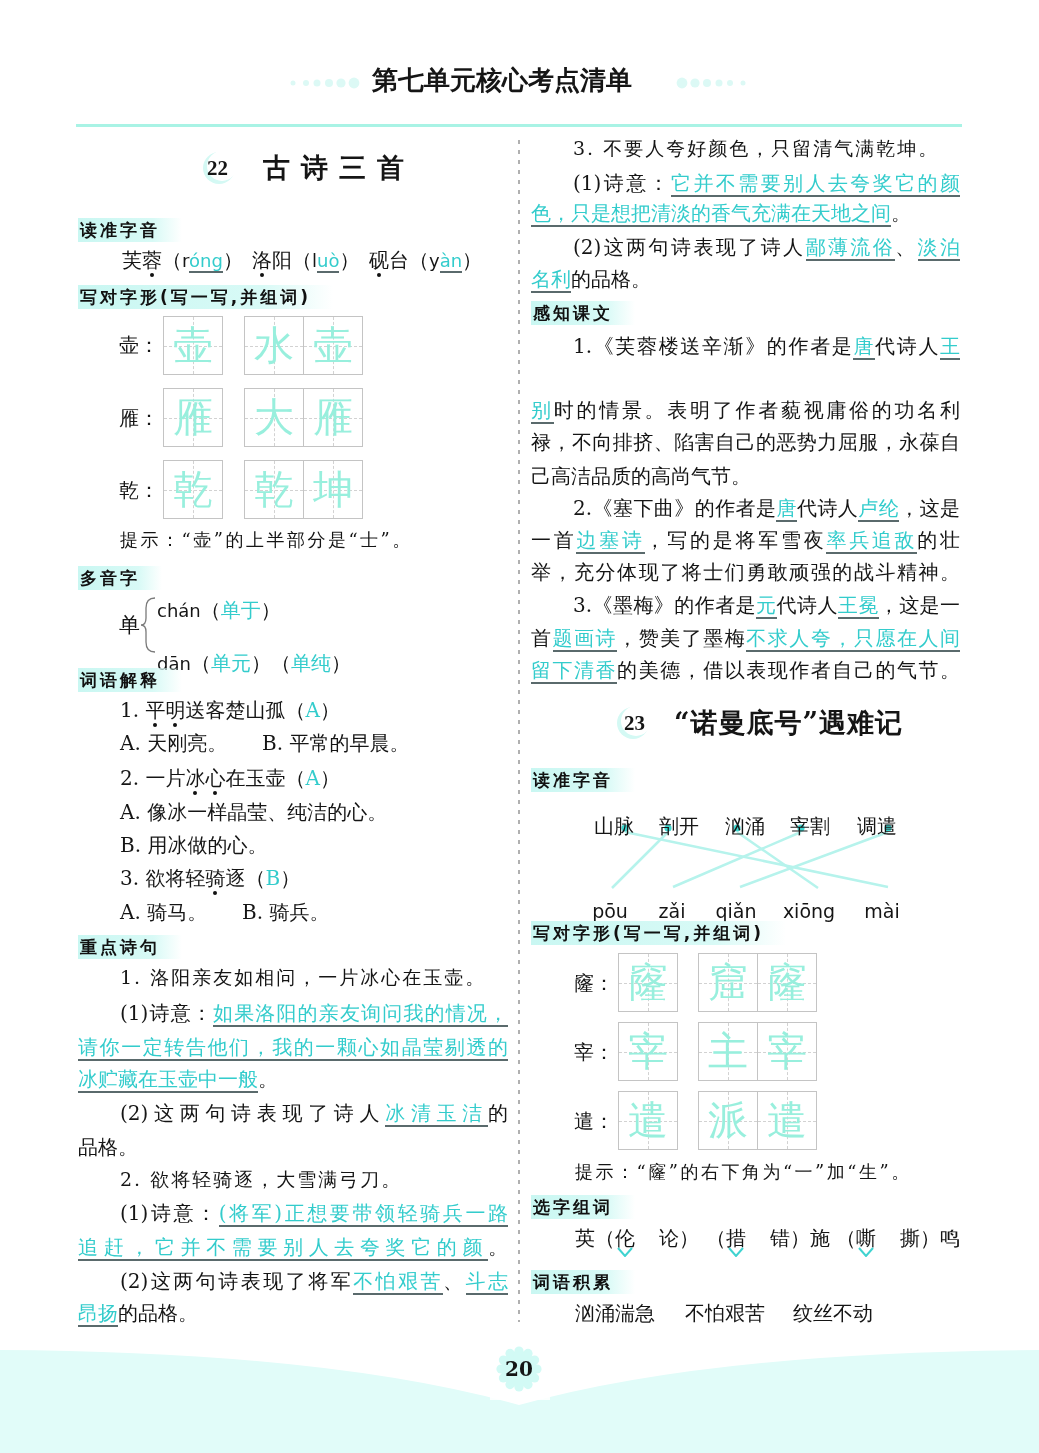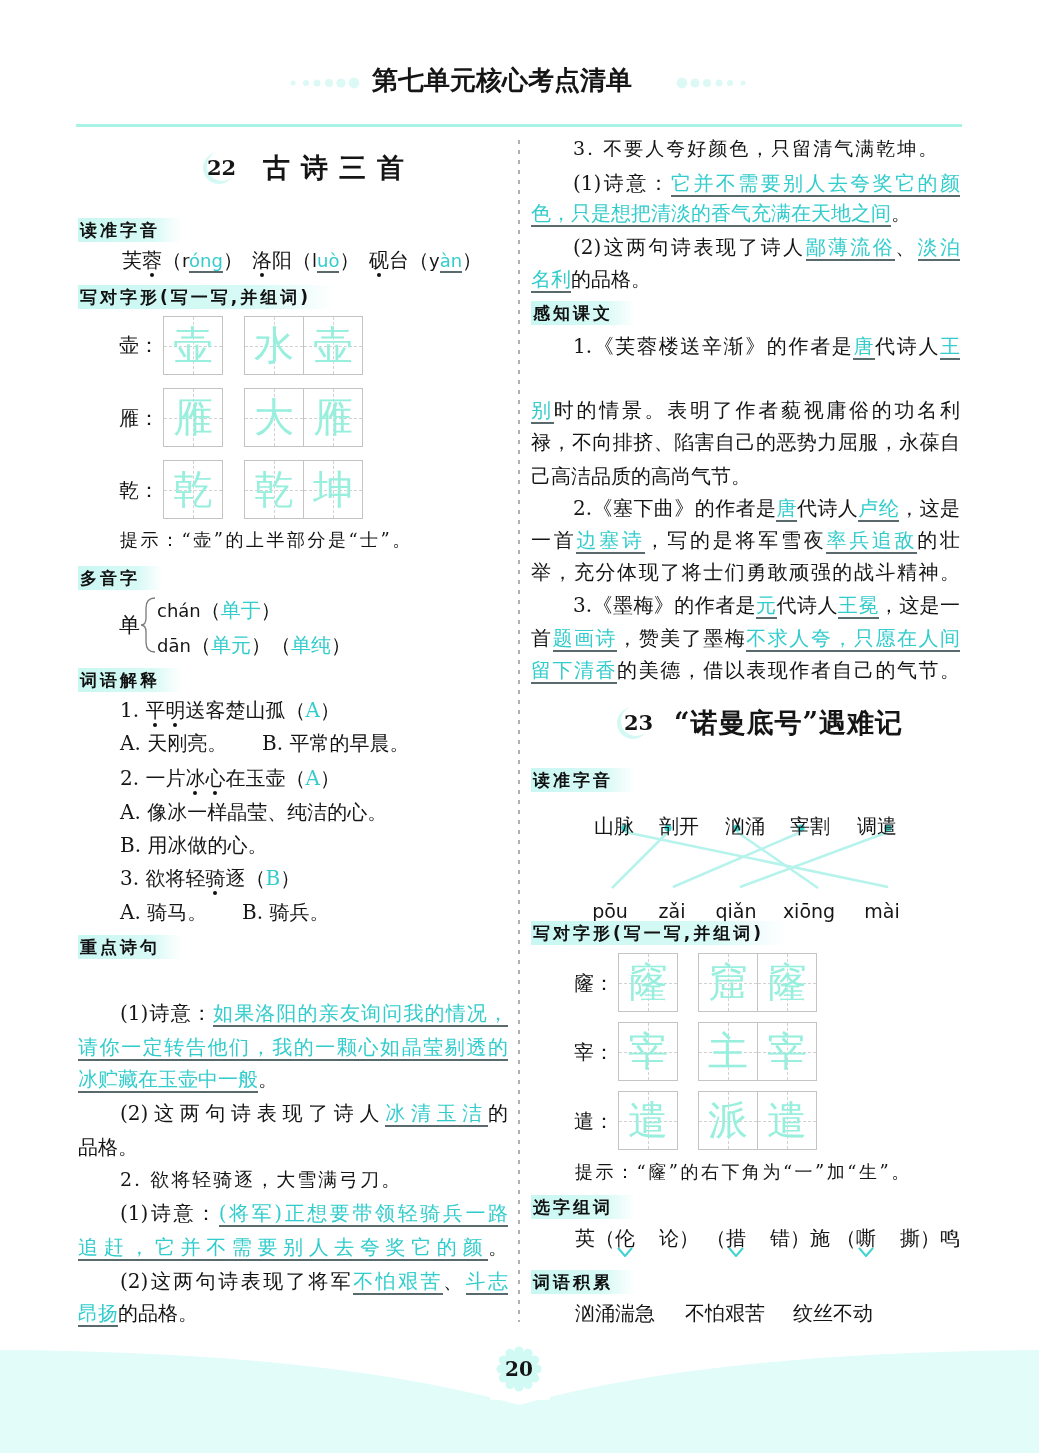--- a/index.html
+++ b/index.html
@@ -19,21 +19,21 @@
   .dot::after { content:""; position:absolute; left:50%; bottom:-5px; width:4px; height:4px; margin-left:-2px; border-radius:50%; background:#111; }
   .hd { position:absolute; height:24px; line-height:24px; font-family:"DejaVu Sans", "Liberation Sans", sans-serif;
         font-weight:bold; font-size:17px; letter-spacing:3px; padding:0 22px 0 2px; white-space:nowrap; color:#111;
         background:linear-gradient(90deg,#c9f7f2 0%,#d8faf6 72%,rgba(255,255,255,0) 100%); }
   .hl { left:78px; } .hr { left:531px; }
   .cell { position:absolute; width:60px; height:59px; box-sizing:border-box; border:1.5px solid #c4c4c4; background:#fff;
           text-align:center; line-height:56px; font-size:40px; color:#98efdd; z-index:0; }
   .cell::before { content:""; position:absolute; left:0; right:0; top:50%; border-top:1.5px dashed #d2d2d2; z-index:-1; }
   .cell::after { content:""; position:absolute; top:0; bottom:0; left:50%; border-left:1.5px dashed #d2d2d2; z-index:-1; }
   .hint { font-size:18px; letter-spacing:2.5px; }
-  .title-num { position:absolute; height:32px; line-height:32px; font-size:21px; font-weight:bold; }
+  .title-num { position:absolute; height:32px; line-height:32px; font-size:21px; font-weight:bold;font-family:Liberation Serif, serif; }
   .title-txt { position:absolute; height:32px; line-height:32px; font-size:27px; font-weight:bold; white-space:nowrap; }
   .badge { position:absolute; width:32px; height:32px; border-radius:50%; background:#d4f9f4; }
   .badge::before { content:""; position:absolute; left:4px; top:-1px; width:30px; height:30px; border-radius:50%; background:#fff; }
   .ctr { text-align:center;margin-top:13px; }
   .chk { position:relative; display:inline-block; }
   .chk svg { position:absolute; left:50%; top:26px; margin-left:-8px; }
   .gap { margin-left:24px; }
   #hdr-title { position:absolute; left:372px; top:60px; height:40px; line-height:40px; font-size:26px; font-weight:bold; white-space:nowrap;text-align:center; }
   #page-num { position:absolute; left:489px; top:1353px; width:60px; height:32px; line-height:32px; text-align:center; font-size:20px; font-weight:bold; }
 </style>
@@ -125,38 +125,39 @@
   <div class="ln" style="left:119px;top:473px">乾：</div>
   <div class="cell" style="left:163px;top:460px">乾</div>
   <div class="cell" style="left:244px;top:460px">乾</div>
   <div class="cell" style="left:303px;top:460px">坤</div>
 
   <div class="ln hint" style="left:120px;top:523px">提示：“壶”的上半部分是“士”。</div>
 
   <div class="hd hl" style="top:566px">多音字</div>
   <div class="ln" style="left:119px;top:608px;font-size:21px">单</div>
   <div class="ln" style="left:157px;top:593px"><span class="py">chán</span><span>（</span><span class="ans">单于</span><span>）</span></div>
-  <div class="ln" style="left:157px;top:628px"><span class="py">dān</span><span>（</span><span class="ans">单元</span><span>）（</span><span class="ans">单纯</span><span>）</span></div>
+  <div class="ln" style="left:157px;top:646px"><span class="py">dān</span><span>（</span><span class="ans">单元</span><span>）（</span><span class="ans">单纯</span><span>）</span></div>
 
   <div class="hd hl" style="top:668px">词语解释</div>
 
   <div class="ln" style="left:120px;top:693px"><span>1. </span><span></span><span class="dot">平</span><span class="dot">明</span><span>送客楚山孤</span><span>（</span><span class="ans">A</span><span>）</span></div>
   <div class="ln" style="left:120px;top:726px"><span>A. </span><span>天刚亮。</span></div>
   <div class="ln" style="left:262px;top:726px"><span>B. </span><span>平常的早晨。</span></div>
 
   <div class="ln" style="left:120px;top:761px"><span>2. </span><span>一片</span><span class="dot">冰</span><span class="dot">心</span><span>在玉壶</span><span>（</span><span class="ans">A</span><span>）</span></div>
   <div class="ln" style="left:120px;top:795px"><span>A. </span><span>像冰一样晶莹、纯洁的心。</span></div>
   <div class="ln" style="left:120px;top:828px"><span>B. </span><span>用冰做的心。</span></div>
 
   <div class="ln" style="left:120px;top:861px"><span>3. </span><span>欲将轻</span><span class="dot">骑</span><span>逐</span><span>（</span><span class="ans">B</span><span>）</span></div>
   <div class="ln" style="left:120px;top:895px"><span>A. </span><span>骑马。</span></div>
   <div class="ln" style="left:242px;top:895px"><span>B. </span><span>骑兵。</span></div>
 
   <div class="hd hl" style="top:935px">重点诗句</div>
 
+  <div class="ln cl in poem" style="top:960px"><span>1. 洛阳亲友如相问，一片冰心在玉壶。</span></div>
   <div class="ln cl in j" style="top:996px"><span>(1)诗意：</span><span class="ans u">如果洛阳的亲友询问我的情况，</span></div>
   <div class="ln cl j" style="top:1030px"><span class="ans u">请你一定转告他们，我的一颗心如晶莹剔透的</span></div>
   <div class="ln cl" style="top:1062px"><span class="ans u">冰贮藏在玉壶中一般</span><span>。</span></div>
   <div class="ln cl in j" style="top:1096px"><span>(2)这两句诗表现了诗人</span><span class="ans u">冰清玉洁</span><span>的</span></div>
   <div class="ln cl" style="top:1130px"><span>品格。</span></div>
   <div class="ln cl in poem" style="top:1162px"><span>2. 欲将轻骑逐，大雪满弓刀。</span></div>
   <div class="ln cl in j" style="top:1196px"><span>(1)诗意：</span><span class="ans u">(将军)正想要带领轻骑兵一路</span></div>
   <div class="ln cl j" style="top:1230px"><span class="ans u">追赶，它并不需要别人去夸奖它的颜</span><span>。</span></div>
   <div class="ln cl in j" style="top:1264px"><span>(2)这两句诗表现了将军</span><span class="ans u">不怕艰苦</span><span>、</span><span class="ans u">斗志</span></div>
   <div class="ln cl" style="top:1296px"><span class="ans u">昂扬</span><span>的品格。</span></div>

